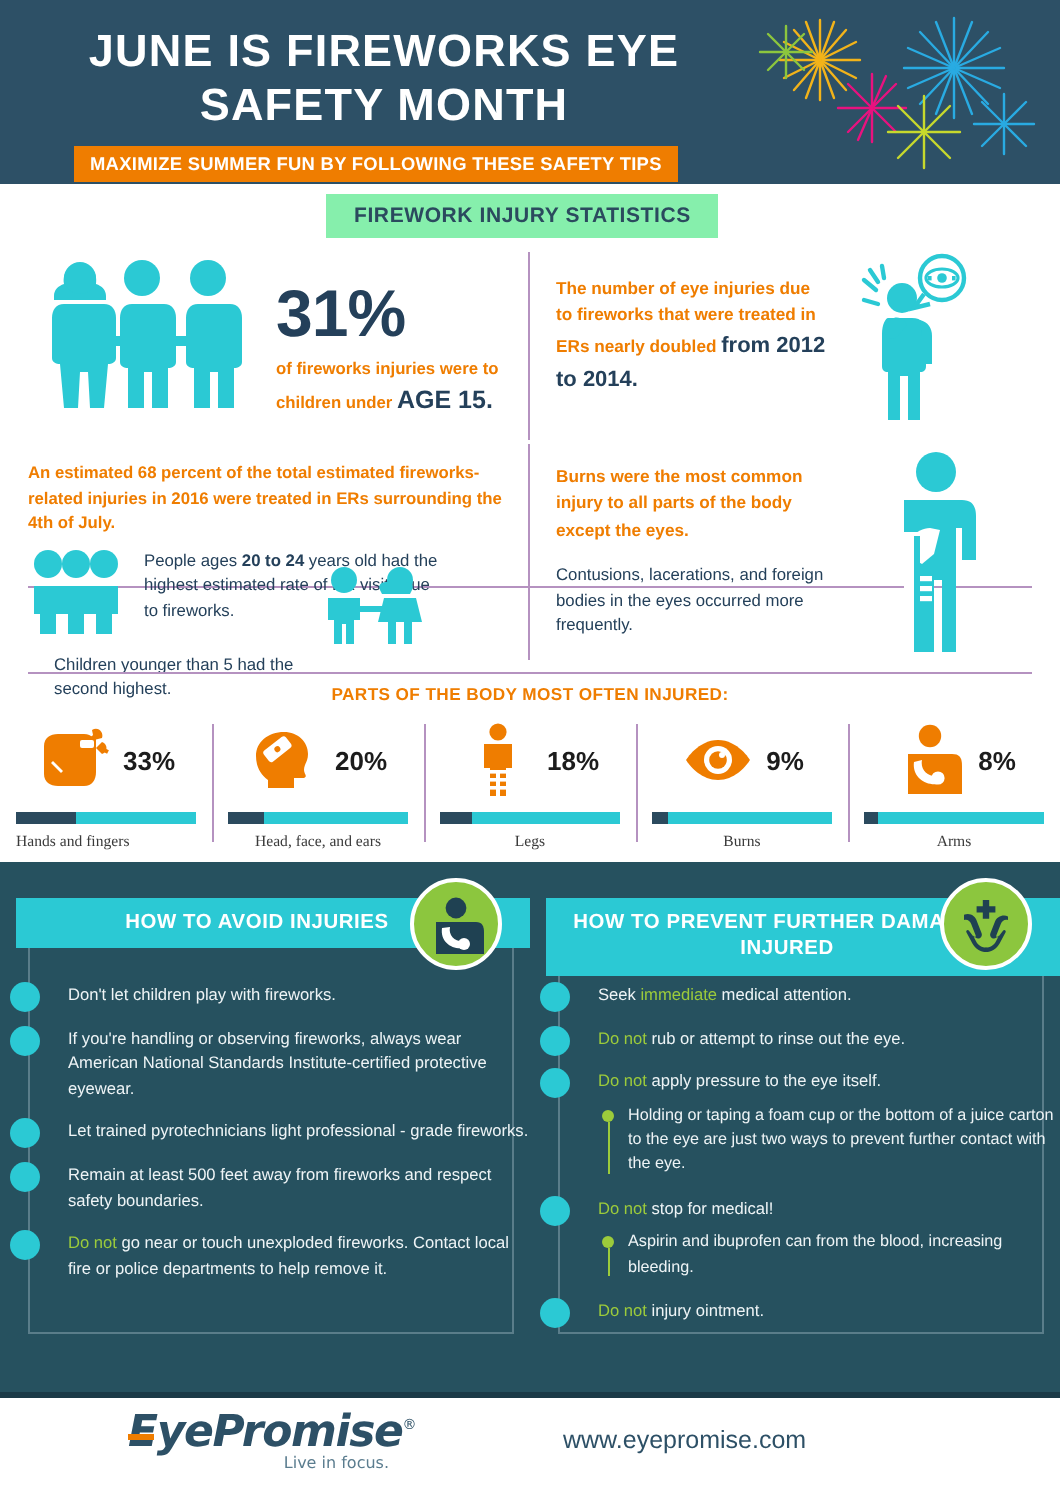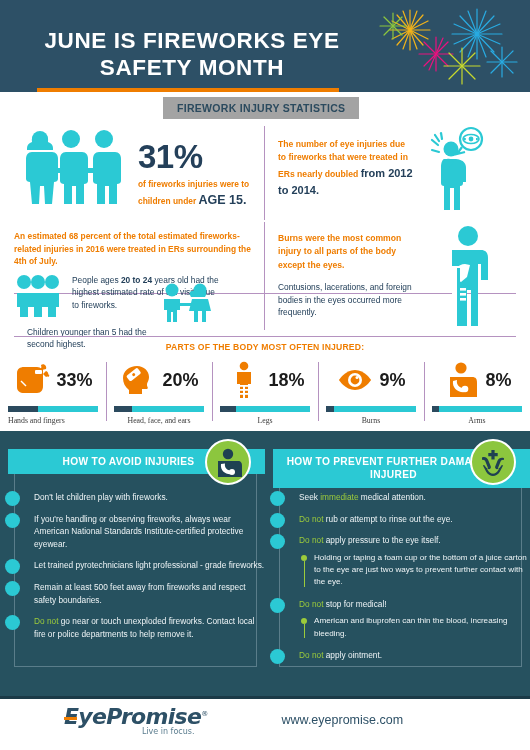--- a/index.html
+++ b/index.html
@@ -18,21 +18,21 @@
     position: relative;
     overflow: hidden;
   }
   .header-title {
     color: #ffffff;
     font-size: 22.5px;
     font-weight: bold;
     letter-spacing: 0.6px;
     text-align: center;
     line-height: 1.18;
-    padding-top: 28px;
+    padding-top: 13px;
     width: 360px;
     margin-left: 12px;
   }
   .header-sub {
     margin-left: 37px;
     margin-top: 7px;
     display: inline-block;
     background: #ef7d00;
     color: #ffffff;
     font-size: 9.2px;
@@ -46,21 +46,21 @@
     width: 150px; height: 86px;
   }
 
   
   .stats {
     position: relative;
     padding-bottom: 4px;
     background: #fff;
   }
   .stats-banner {
-    background: #a3a3a3;
+    background: #86efac;
     color: #2b4a5e;
     font-size: 10.5px;
     font-weight: bold;
     letter-spacing: 0.3px;
     text-align: center;
     padding: 5px 14px;
     display: inline-block;
     position: relative;
     left: 163px;
     top: 5px;
@@ -190,21 +190,21 @@
   .part-top {
     display: flex;
     align-items: center;
     justify-content: center;
     height: 44px;
     gap: 5px;
   }
   .part-icon { width: 38px; height: 38px; flex: 0 0 auto; }
   .part-pct {
     color: #1c1c1c;
-    font-size: 18px;
+    font-size: 13px;
     font-weight: bold;
   }
   .bar {
     height: 6px;
     background: #2bc9d4;
     margin: 4px 0 4px 0;
     position: relative;
   }
   .bar-fill {
     position: absolute;
@@ -784,26 +784,26 @@
           <div class="sub">
             <div class="sub-line"></div>
             <div class="tip-text">Holding or taping a foam cup or the bottom of a juice carton to the eye are just two ways to prevent further contact with the eye.</div>
           </div>
         </div>
         <div class="tip">
           <div class="tip-dot"></div>
           <div class="tip-text"><span class="green">Do not</span><span> stop for medical!</span></div>
           <div class="sub">
             <div class="sub-line"></div>
-            <div class="tip-text">American and ibuprofen can thin the blood, increasing bleeding.</div>
+            <div class="tip-text">Aspirin and ibuprofen can from the blood, increasing bleeding.</div>
           </div>
         </div>
         <div class="tip">
           <div class="tip-dot"></div>
-          <div class="tip-text"><span class="green">Do not</span><span> apply ointment.</span></div>
+          <div class="tip-text"><span class="green">Do not</span><span> injury ointment.</span></div>
         </div>
       </div>
     </div>
   </div>
 </div>
 
 <div class="footer">
   <div class="footer-top-rule"></div>
   <div class="logo">
     <div class="logo-word">

